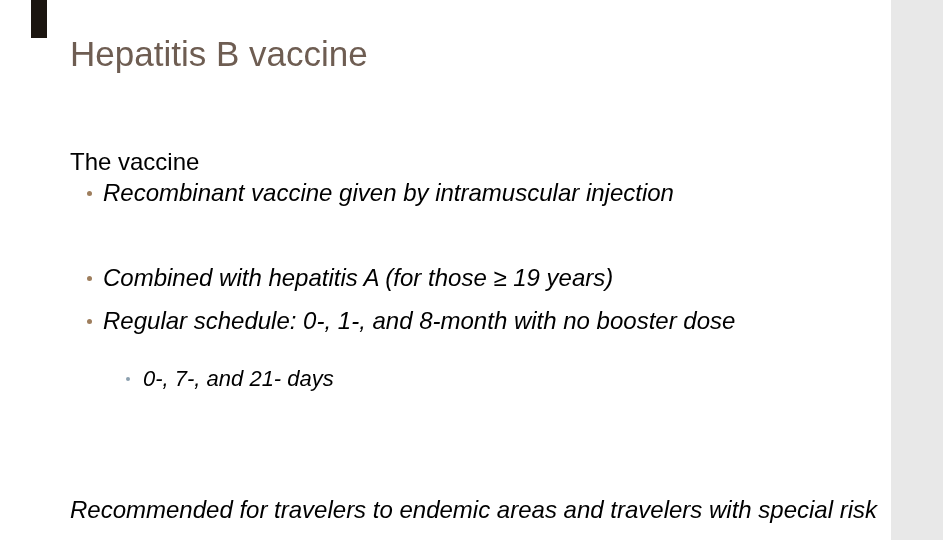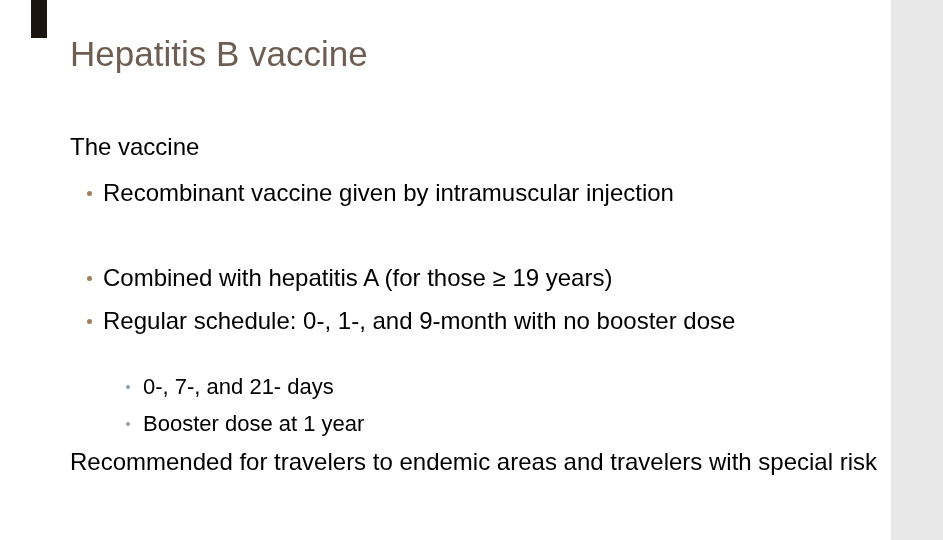--- a/index.html
+++ b/index.html
@@ -31,28 +31,29 @@
     white-space: nowrap;
   }
   .line {
     position: absolute;
     left: 70px;
     font-size: 24px;
     line-height: 1;
     color: var(--body_text, #000000);
     white-space: nowrap;
   }
-  .heading   { top: 135px; }
-  .footer    { top: 450px; }
+  .heading   { top: 150px; }
+  .footer    { top: 498px; font-style: italic; }
   .brow, .srow {
     position: absolute;
     left: 70px;
     line-height: 1;
     color: var(--body_text, #000000);
     white-space: nowrap;
+    font-style: italic;
   }
   .brow { font-size: 24px; }
   .srow { font-size: 22px; }
   .brow .dot {
     position: absolute;
     left: 17px; top: 10px;
     width: 5px; height: 5px;
     border-radius: 50%;
     background: var(--bullet_dot, #9e7e5d);
   }
@@ -63,21 +64,21 @@
     border-radius: 50%;
     background: var(--sub_bullet_dot, #8ca0af);
   }
   .brow .btext { display: inline-block; margin-left: 33px; }
   .srow .btext { display: inline-block; margin-left: 73px; }
   .b1 { top: 181px; }
   .b2 { top: 224px; }
   .b3 { top: 266px; }
   .b4 { top: 309px; }
   .b5 { top: 351px; }
-  .s1 { top: 376px; }
+  .s1 { top: 368px; }
   .s2 { top: 413px; }
 </style>
 </head>
 <body>
 
 <div class="slide">
 
   <div class="accent-bar"></div>
 
   <h1 class="title">Hepatitis B vaccine</h1>
@@ -90,29 +91,25 @@
   </div>
 
 
   <div class="brow b3">
     <span class="dot"></span>
     <span class="btext">Combined with hepatitis A (for those ≥ 19 years)</span>
   </div>
 
   <div class="brow b4">
     <span class="dot"></span>
-    <span class="btext">Regular schedule: 0-, 1-, and 9-month with no booster dose</span>
+    <span class="btext">Regular schedule: 0-, 1-, and 8-month with no booster dose</span>
   </div>
 
 
   <div class="srow s1">
     <span class="dot"></span>
     <span class="btext">0-, 7-, and 21- days</span>
   </div>
 
-  <div class="srow s2">
-    <span class="dot"></span>
-    <span class="btext">Booster dose at 1 year</span>
-  </div>
 
   <div class="line footer">Recommended for travelers to endemic areas and travelers with special risk</div>
 
 </div>
 
 </body></html>

